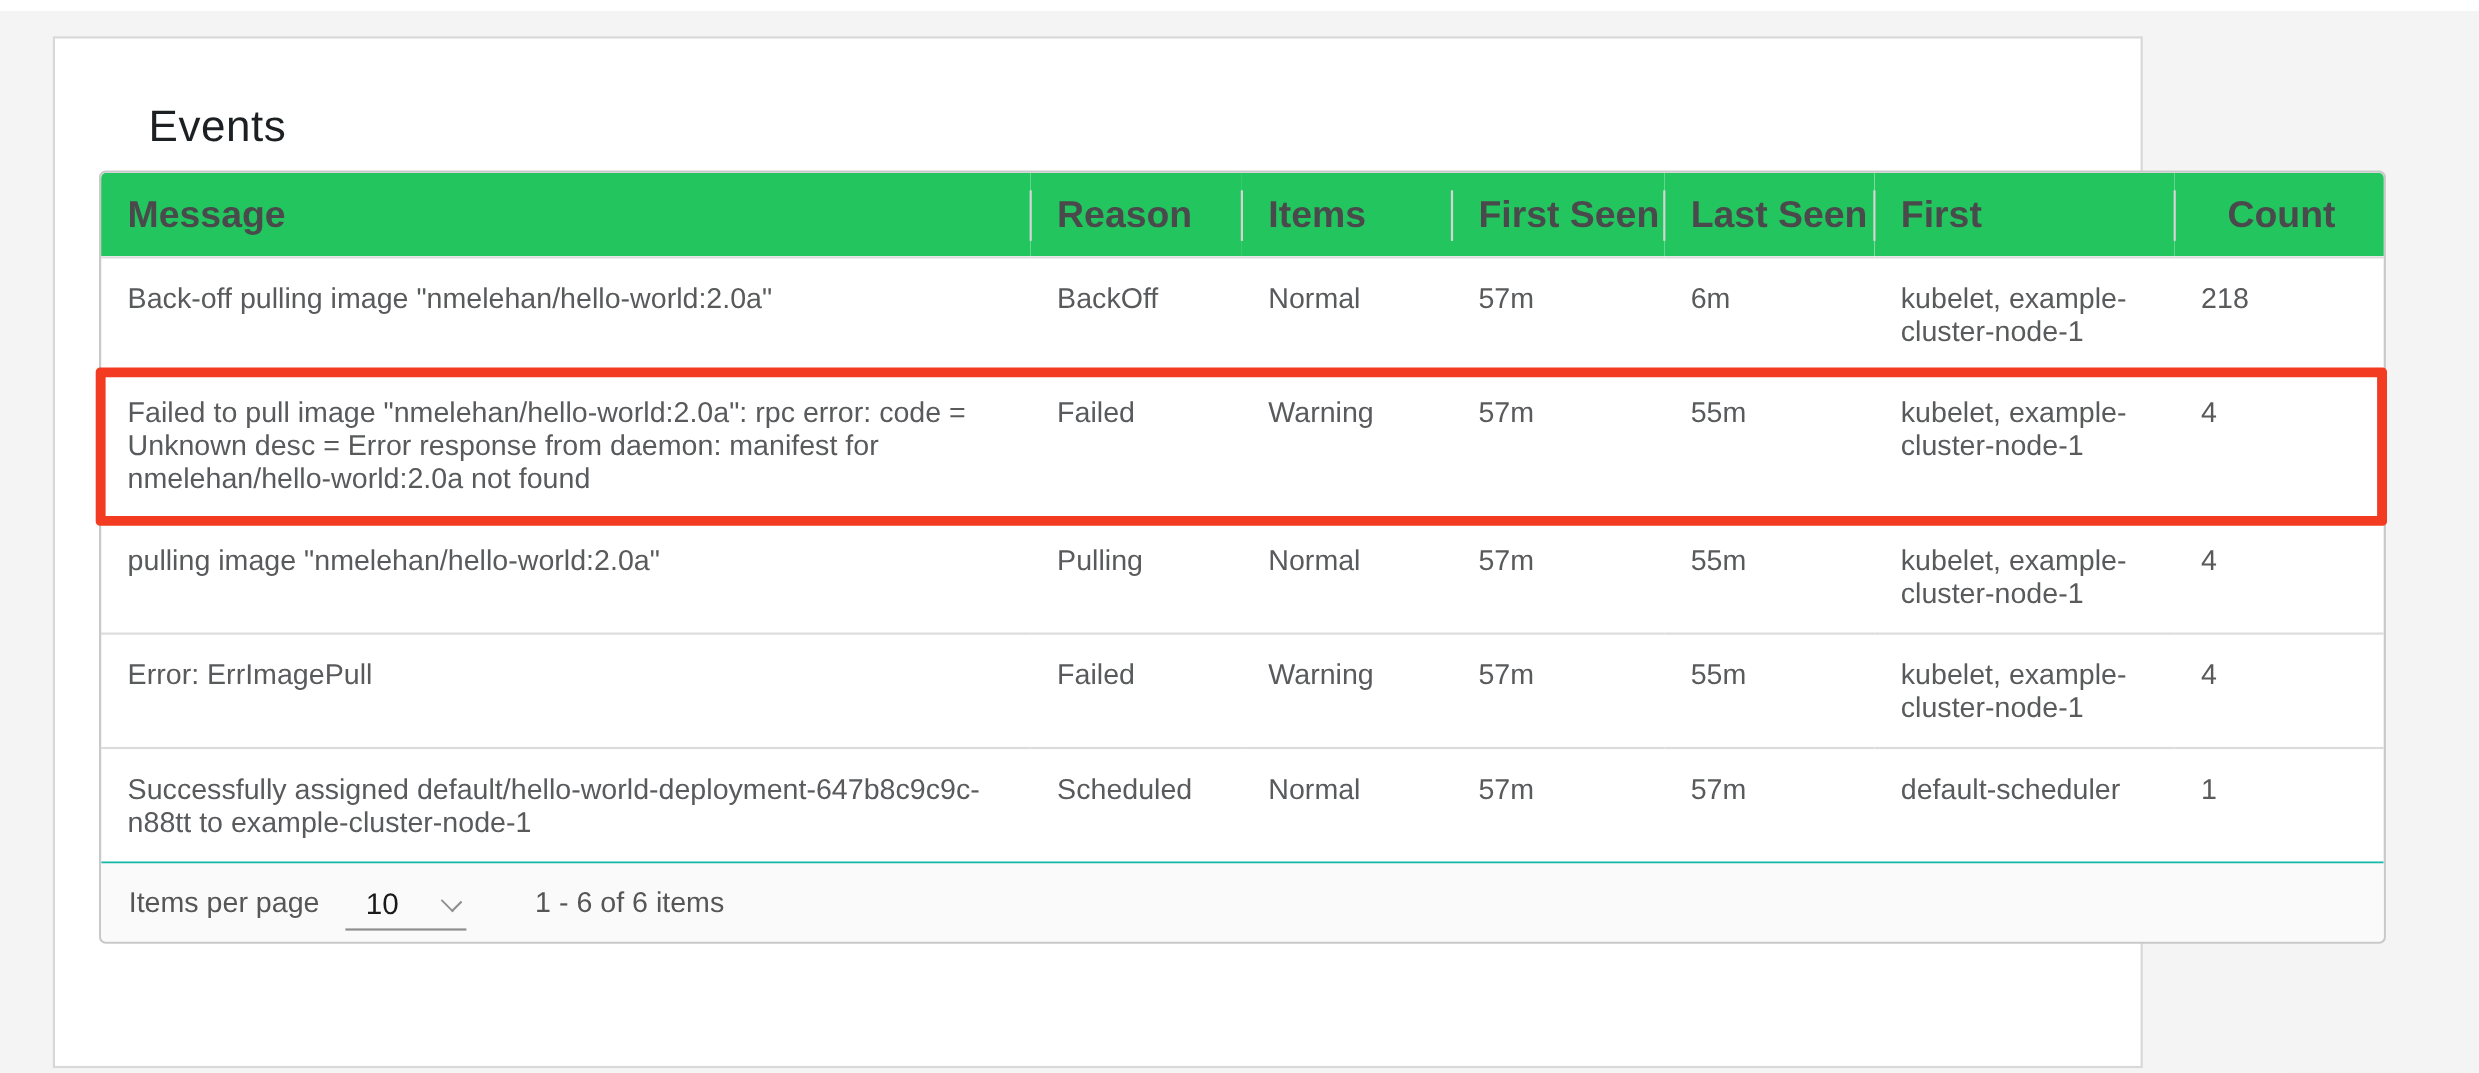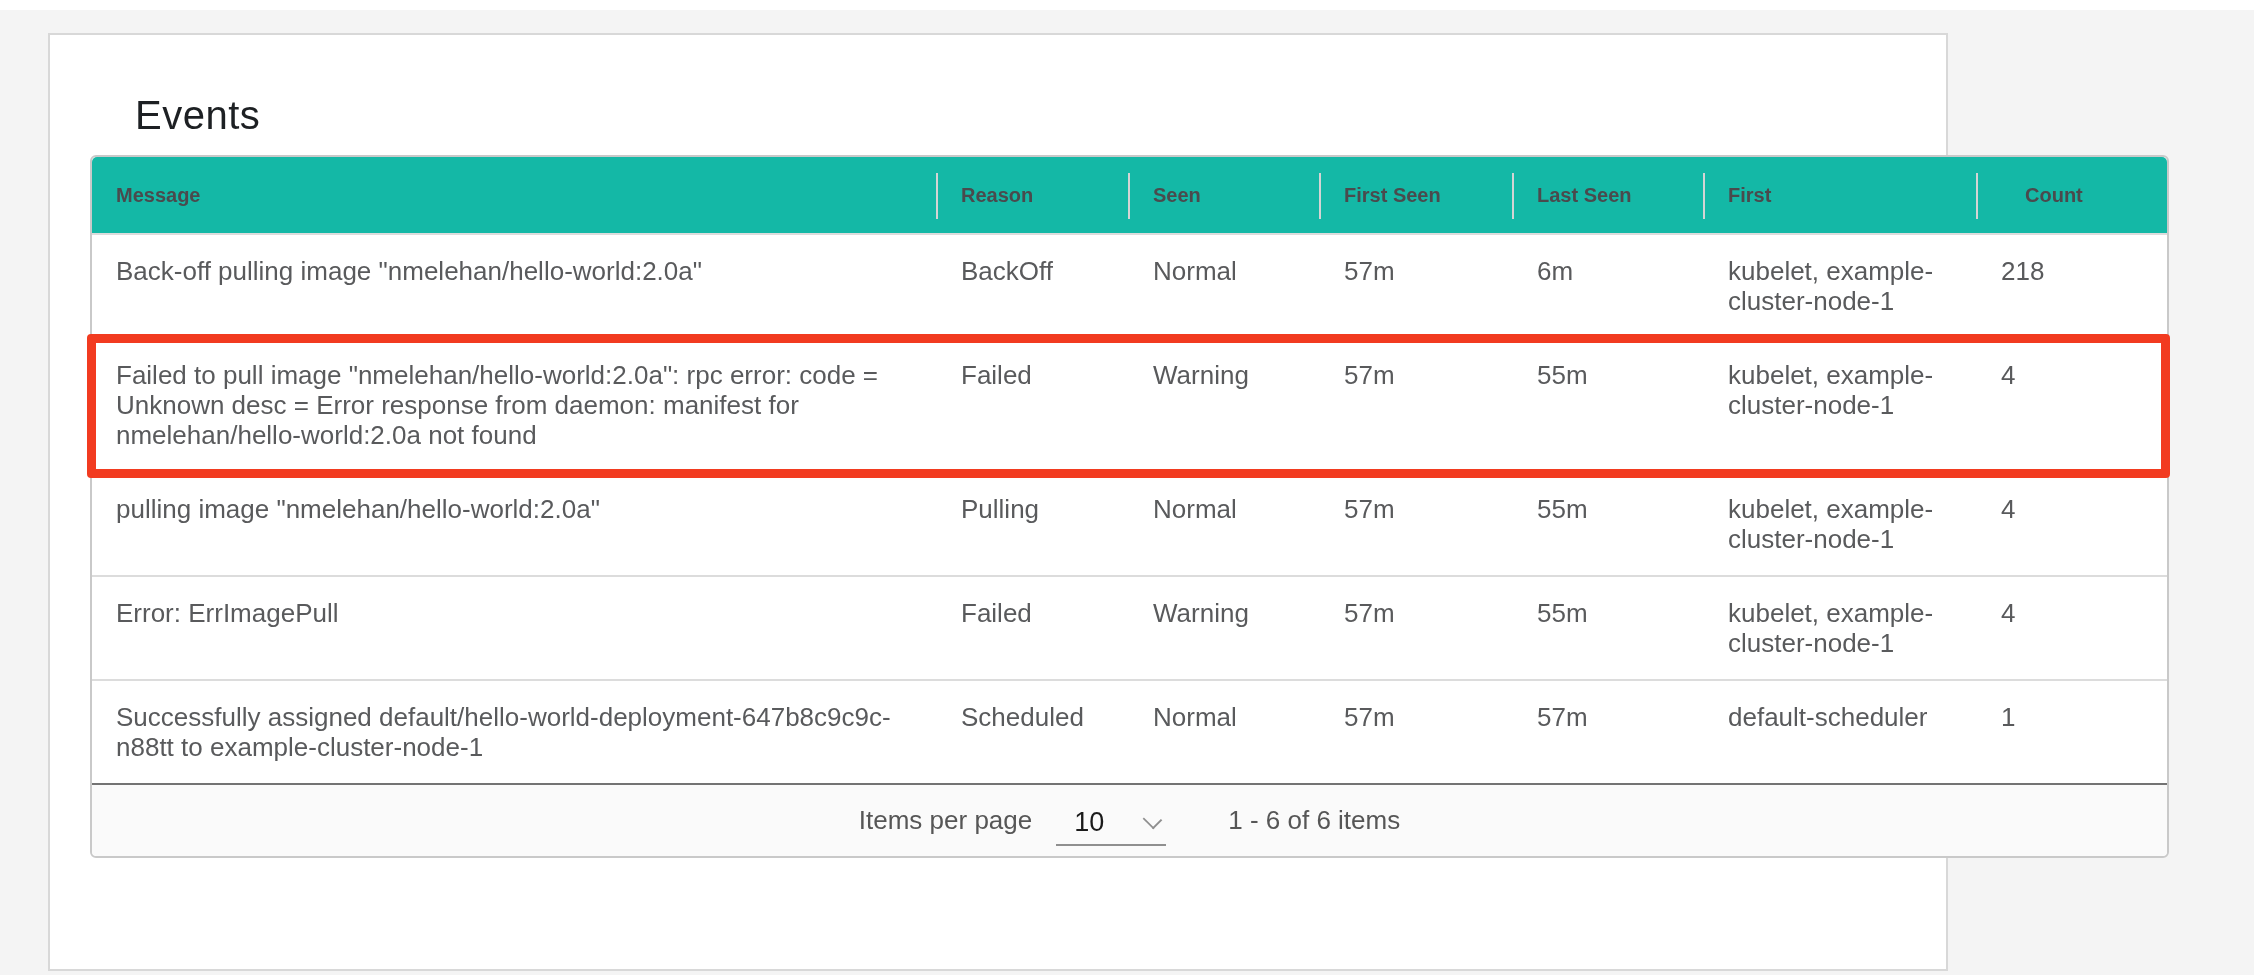--- a/index.html
+++ b/index.html
@@ -57,25 +57,25 @@
 
   col.c-message    { width: 845px; }
   col.c-reason     { width: 192px; }
   col.c-type       { width: 191px; }
   col.c-firstseen  { width: 193px; }
   col.c-lastseen   { width: 191px; }
   col.c-from       { width: 273px; }
   col.c-count      { width: 190px; }
 
   thead th {
-    background: #14b8a6;
+    background: #22c55e;
     height: 77px;
     padding: 0 24px;
     box-sizing: border-box;
-    font-size: 20px;
+    font-size: 34px;
     font-weight: 600;
     color: #4a4a4d;
     text-align: left;
     vertical-align: middle;
     position: relative;
     white-space: nowrap;
   }
   thead th:first-child { border-top-left-radius: 5px; }
   thead th:last-child  { border-top-right-radius: 5px; padding-left: 48px; }
   thead th + th::before {
@@ -106,25 +106,25 @@
     box-sizing: border-box;
     border: 9px solid #f23b20;
     border-radius: 4px;
     pointer-events: none;
     z-index: 5;
   }
 
   .dg-footer {
     height: 73px;
     background: #fafafa;
-    border-top: 2px solid #737373;
+    border-top: 2px solid #14b8a6;
     border-radius: 0 0 5px 5px;
     display: flex;
     align-items: center;
-    justify-content: center;
+    justify-content: flex-start;
     padding: 0 25px;
     box-sizing: border-box;
     font-size: 26px;
     color: #565656;
   }
 
   .page-size-select {
     display: flex;
     align-items: center;
     justify-content: space-between;
@@ -169,21 +169,21 @@
           <col class="c-type">
           <col class="c-firstseen">
           <col class="c-lastseen">
           <col class="c-from">
           <col class="c-count">
         </colgroup>
         <thead>
           <tr id="header-row">
               <th>Message</th>
               <th>Reason</th>
-              <th>Seen</th>
+              <th>Items</th>
               <th>First Seen</th>
               <th>Last Seen</th>
               <th>First</th>
               <th>Count</th>
             </tr>
         </thead>
         <tbody id="table-body">
             <tr>
               <td>Back-off pulling image "nmelehan/hello-world:2.0a"</td>
               <td>BackOff</td>

